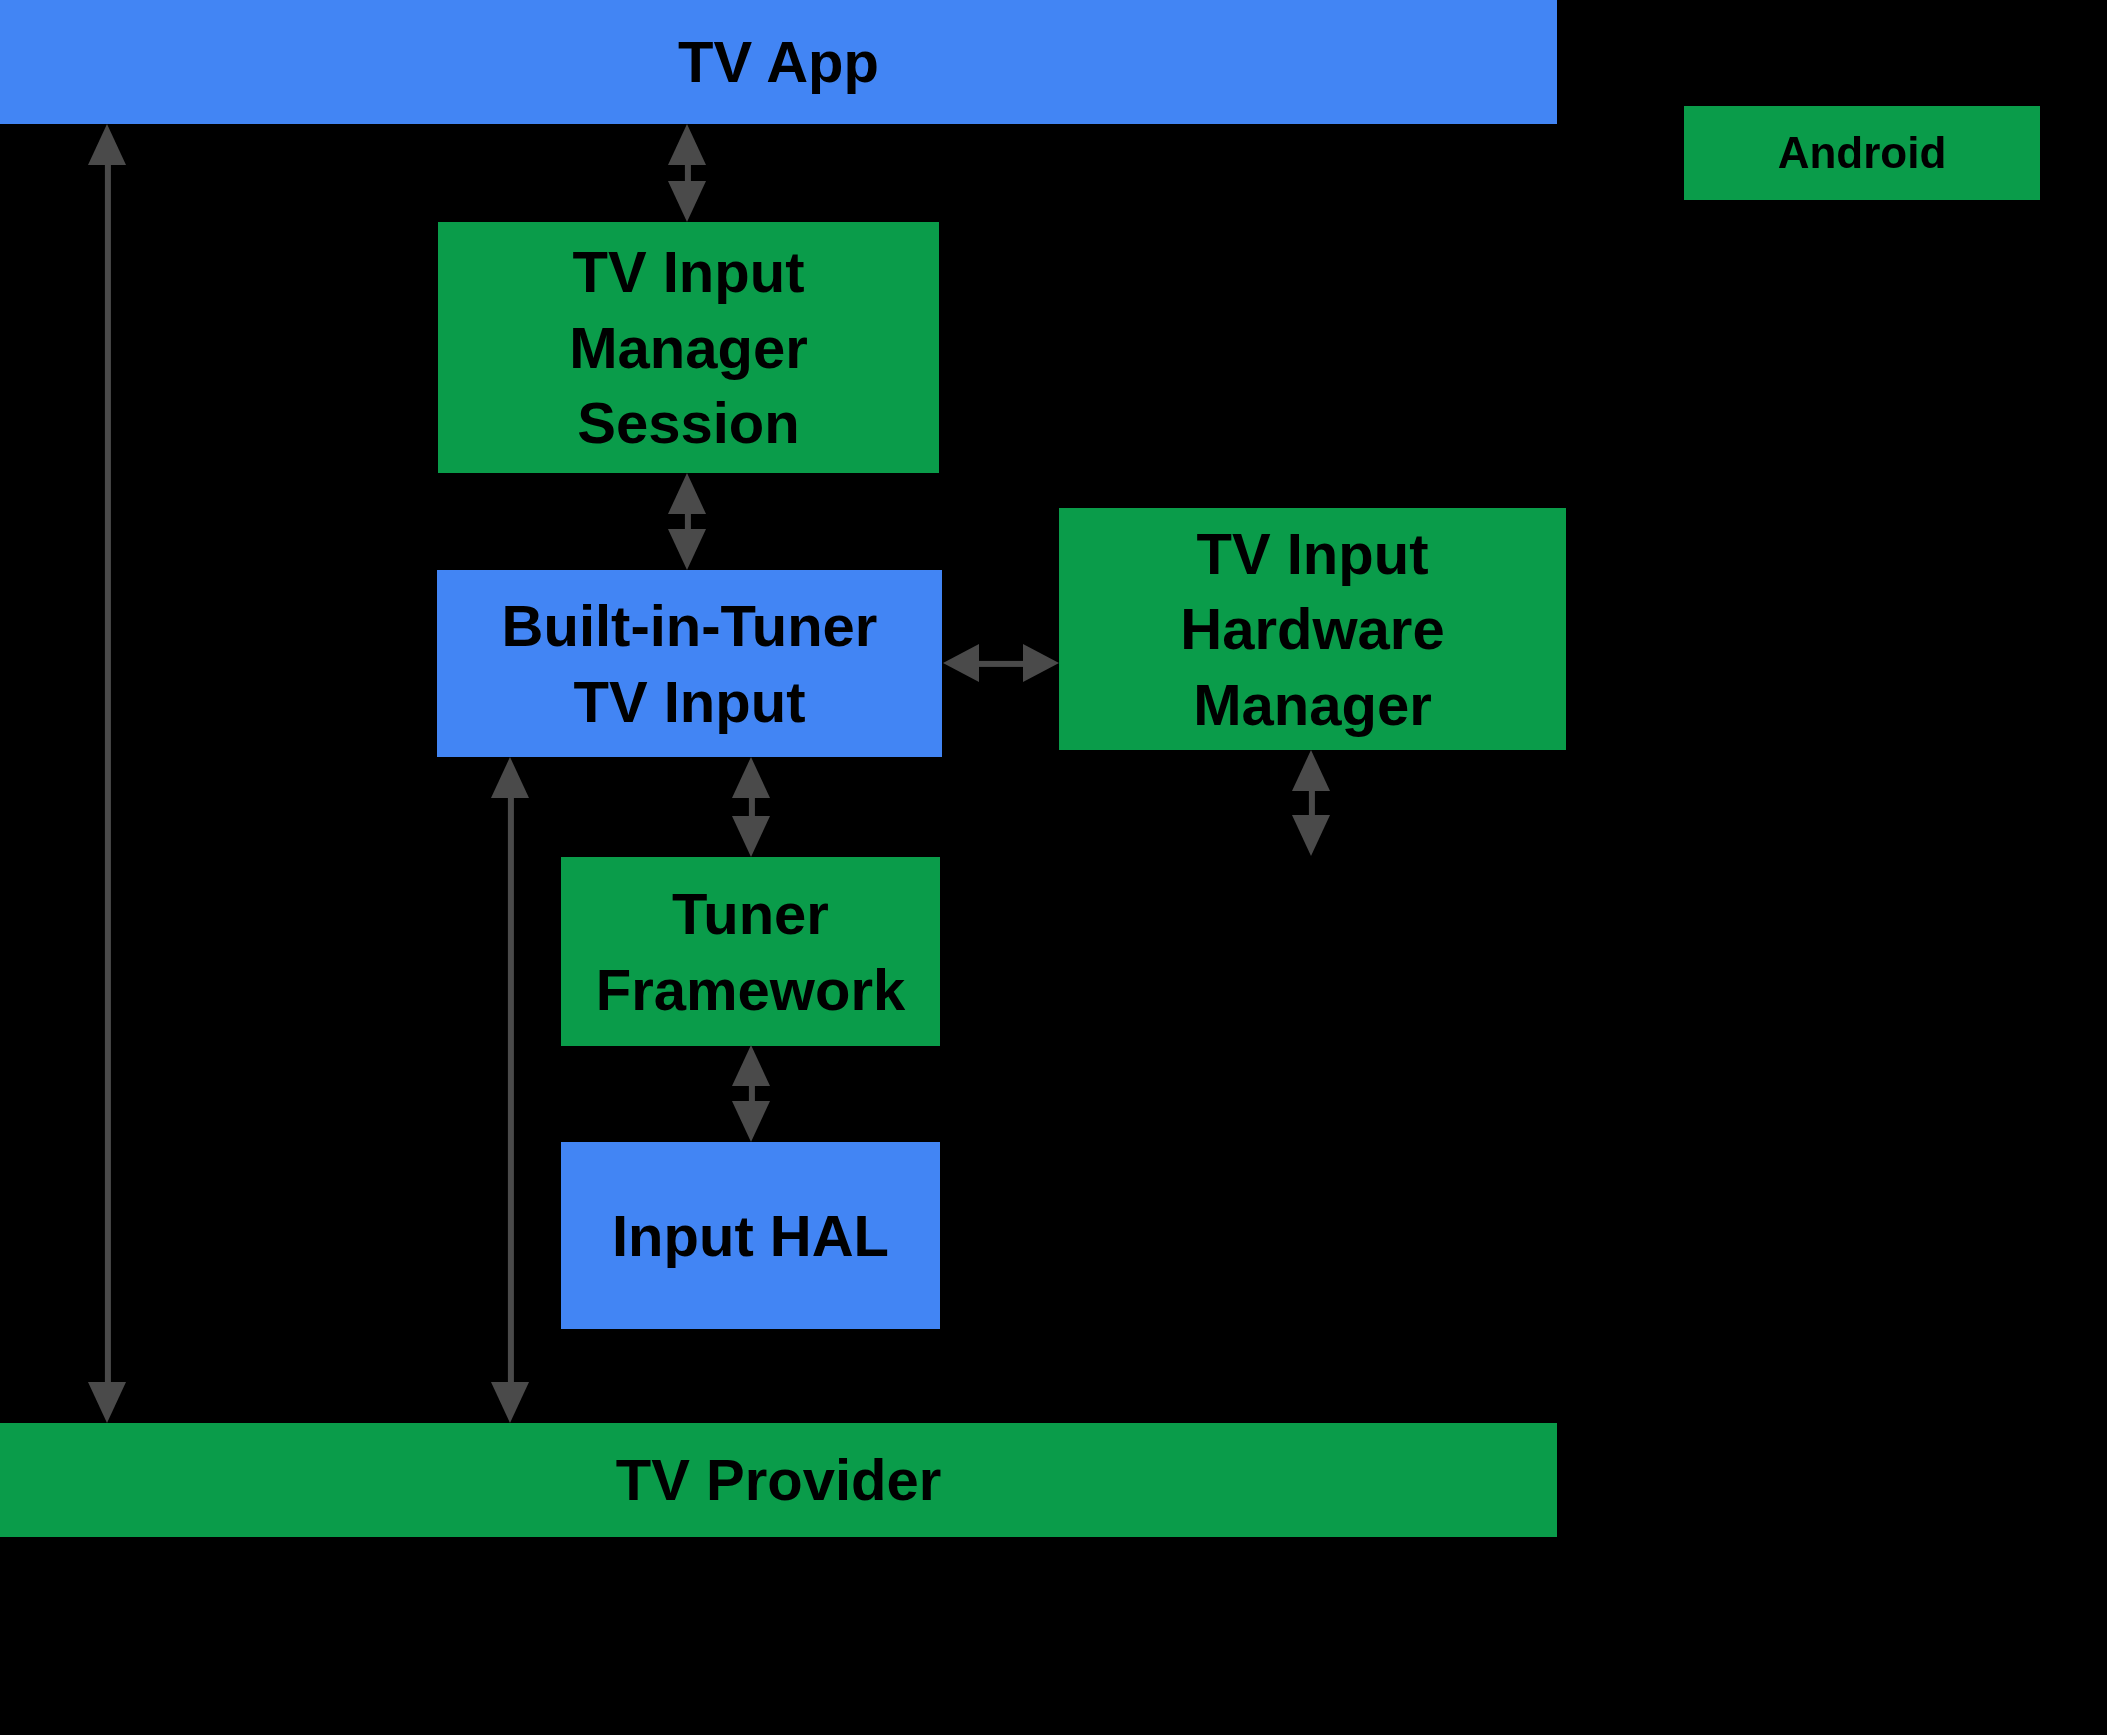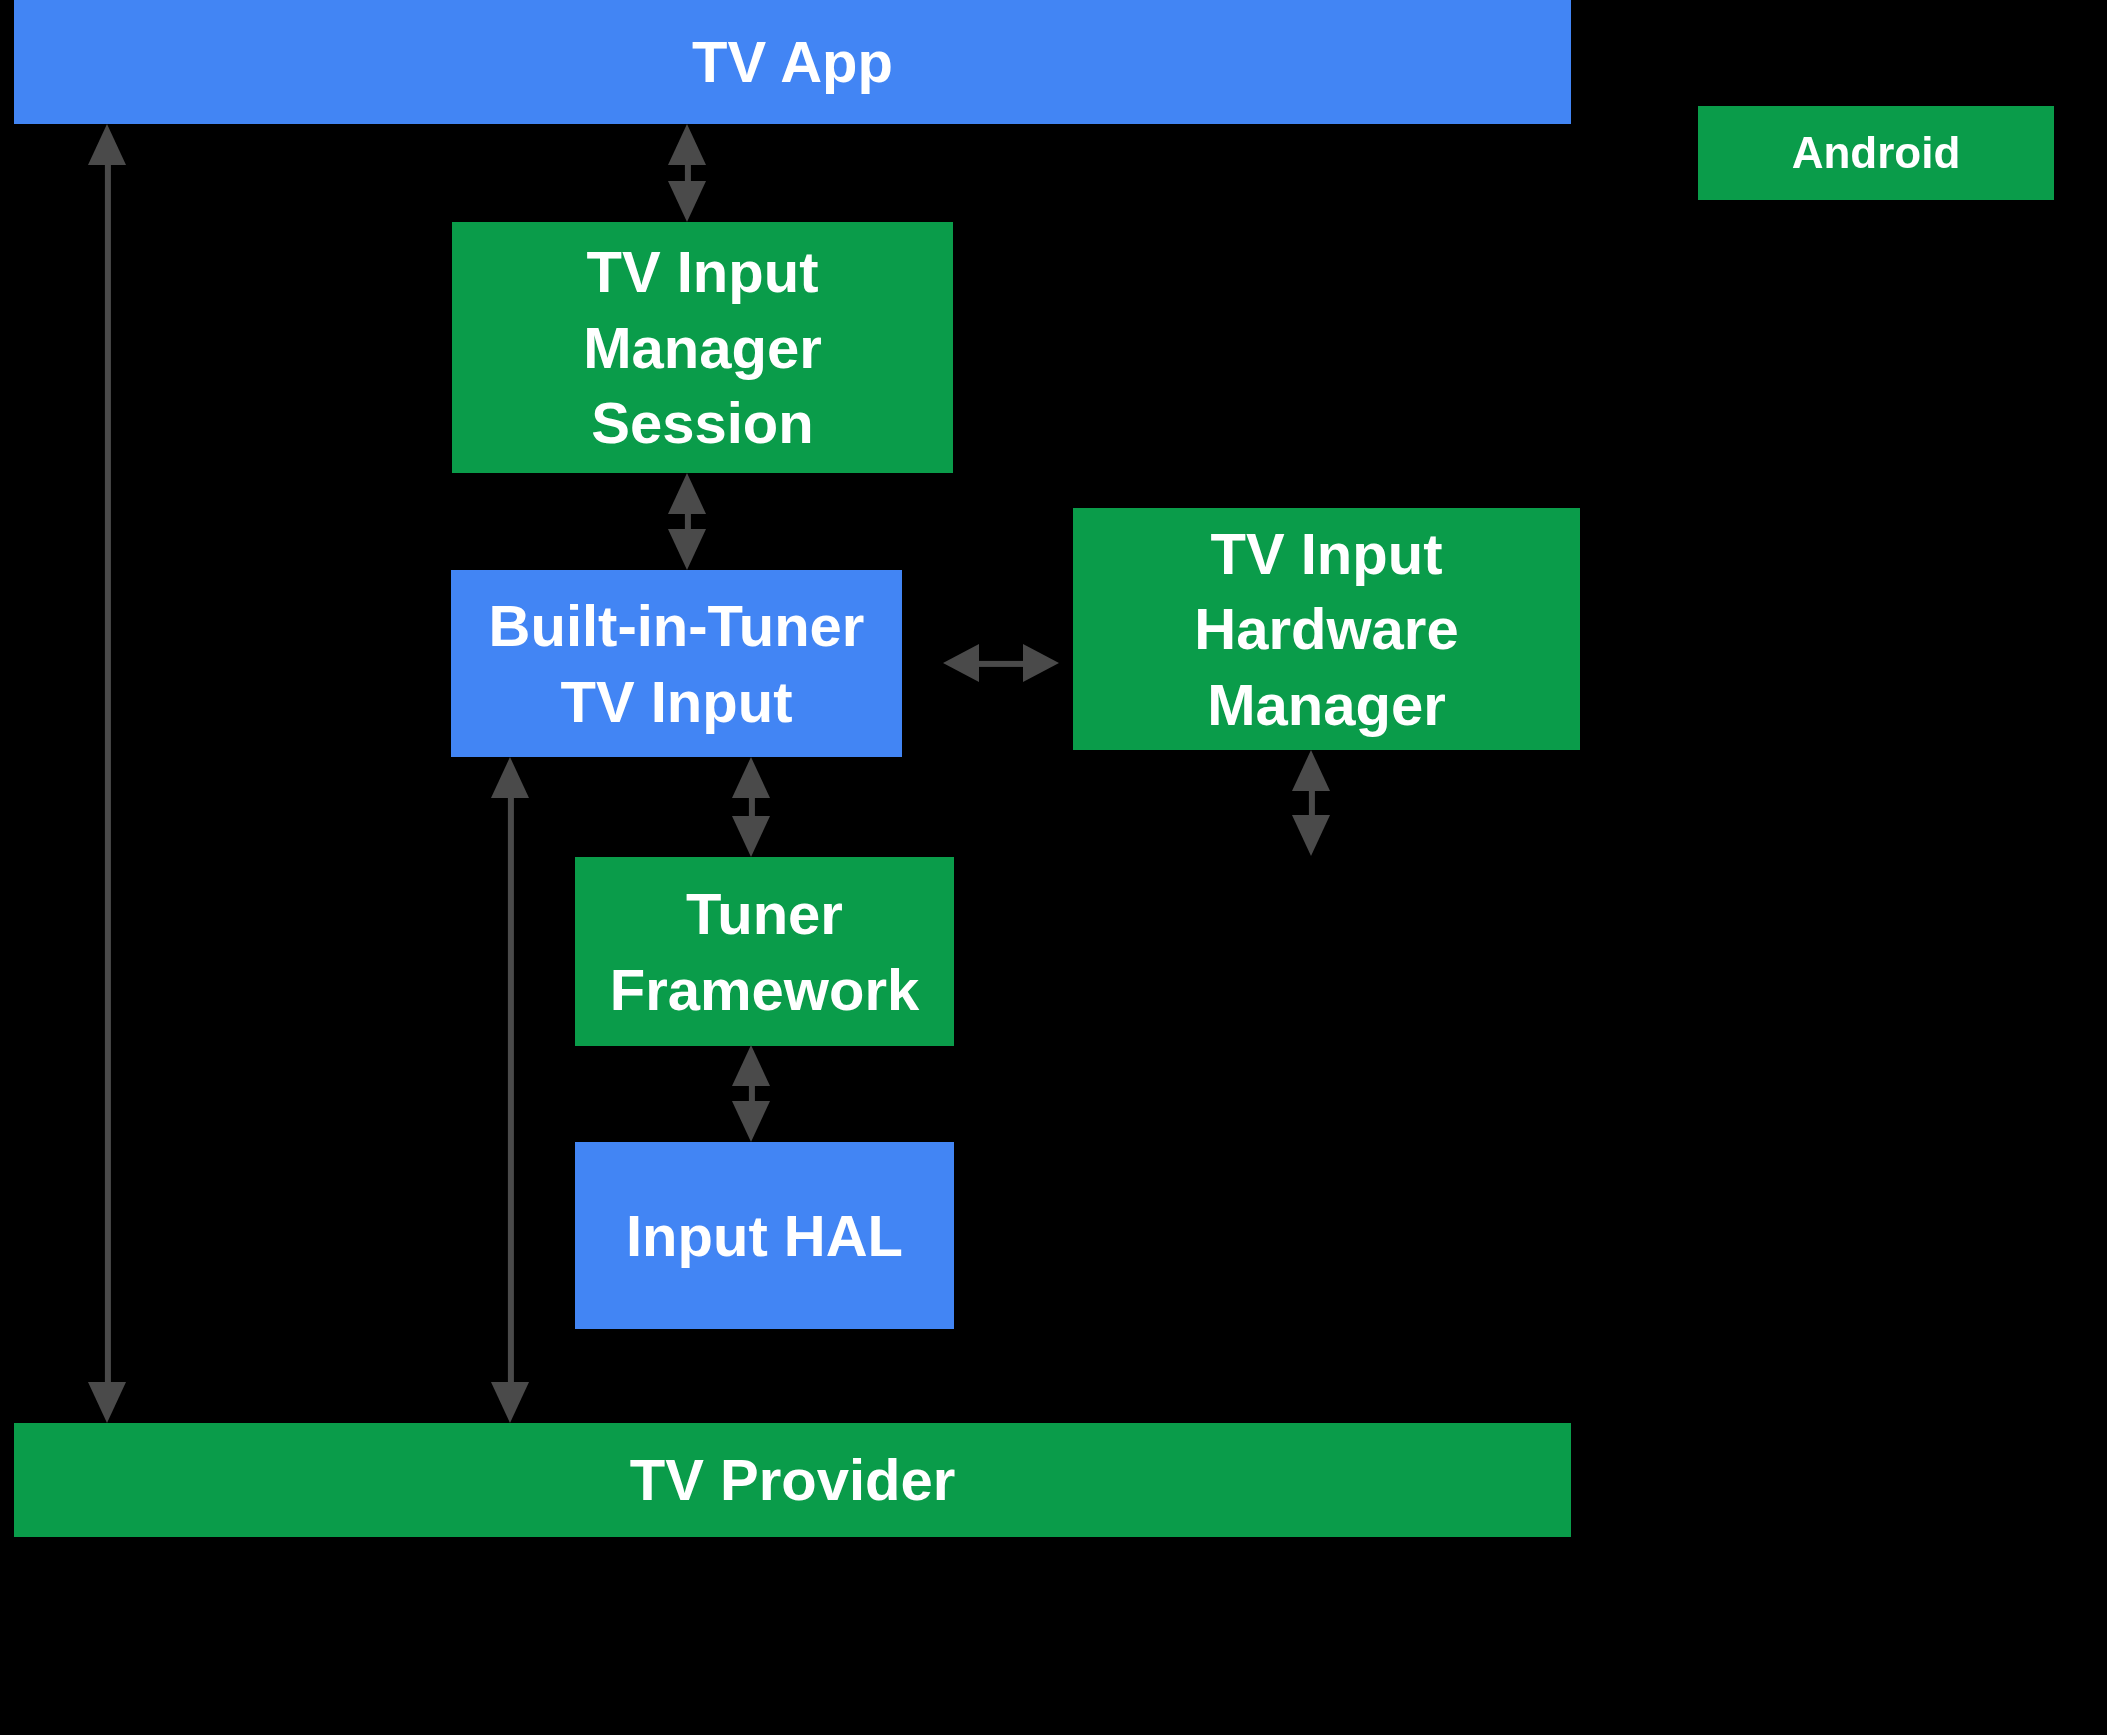--- a/index.html
+++ b/index.html
@@ -14,39 +14,38 @@
     background: #000000;
     overflow: hidden;
     font-family: "Liberation Sans", sans-serif;
   }
   .node {
     position: absolute;
     display: flex;
     align-items: center;
     justify-content: center;
     text-align: center;
-    color: #ffffff;
+    color: #000000;
     font-size: 58px;
     line-height: 1.3;
     font-weight: 700;
     white-space: pre-line;
-    margin-left: 14px;
   }
   .legend-box {
     font-size: 44px;
   }
   .green { background: #0a9c4a; }
   .blue  { background: #4285f4; }
 
   
   #tv-app    { left: 0px;    top: 0px;    width: 1557px; height: 124px; }
   #legend-android { left: 1684px; top: 106px; width: 356px; height: 94px; text-align: right; }
   #legend-device  { left: 1684px; top: 236px; width: 378px; height: 93px; }
   #tims      { left: 438px;  top: 222px;  width: 501px;  height: 251px; }
-  #bitti     { left: 437px;  top: 570px;  width: 451px;  height: 187px; }
+  #bitti     { left: 437px;  top: 570px;  width: 505px;  height: 187px; }
   #tihm      { left: 1059px; top: 508px;  width: 507px;  height: 242px; }
   #tf        { left: 561px;  top: 857px; width: 379px;  height: 189px; }
   #tihal     { left: 1059px; top: 856px; width: 505px;  height: 188px; }
   #thal      { left: 561px;  top: 1142px; width: 379px;  height: 187px; }
   #tv-provider { left: 0px;  top: 1423px; width: 1557px; height: 114px; }
 
   
   .arrow { position: absolute; }
   .arrow-v { width: 39px; }
   .arrow-v .shaft {

